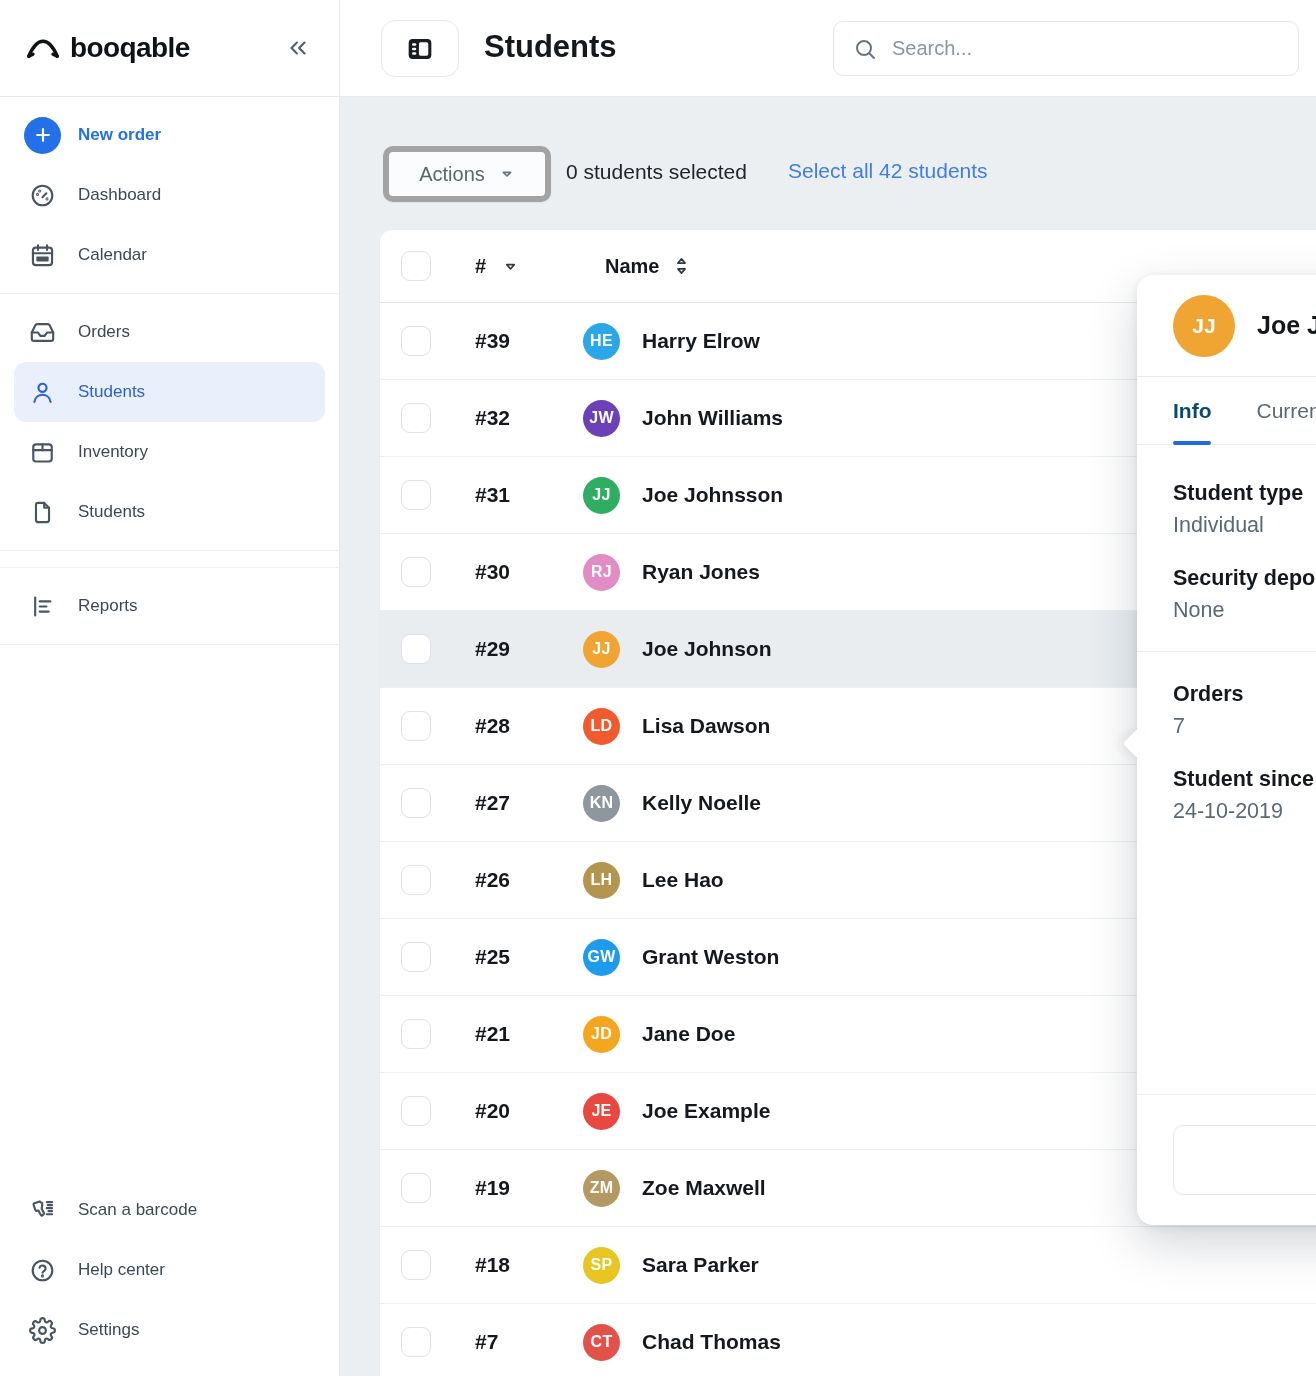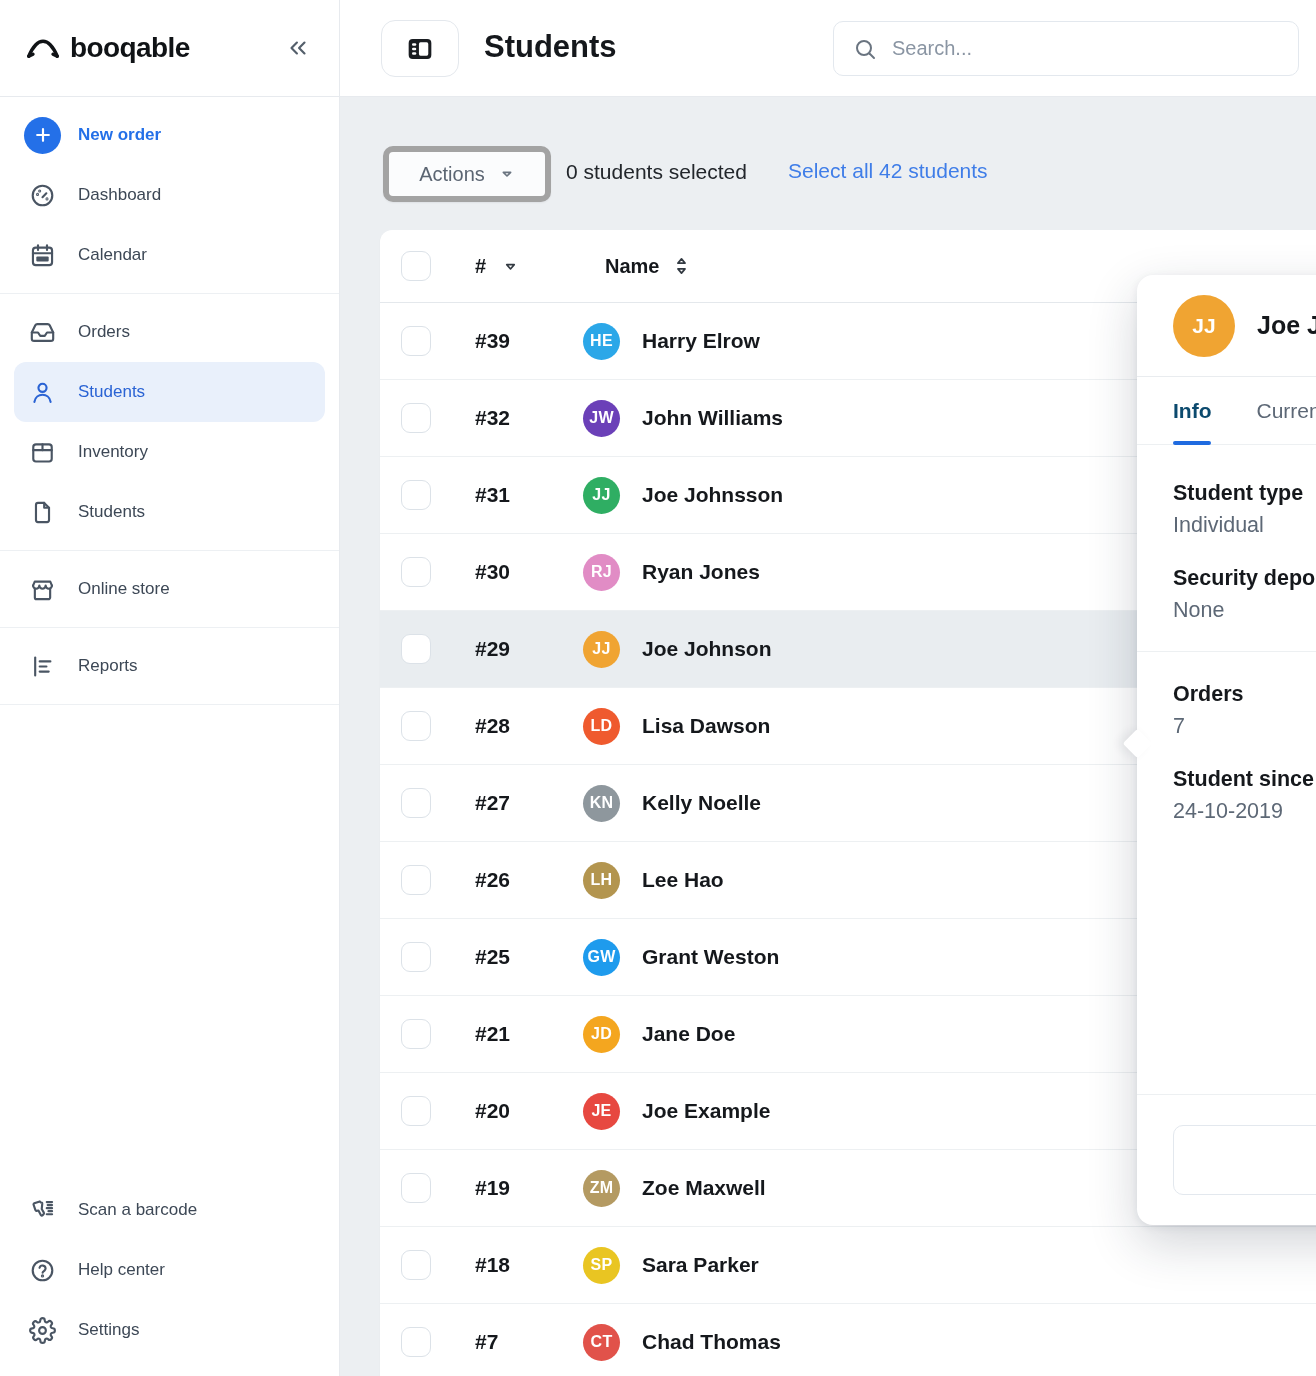--- a/index.html
+++ b/index.html
@@ -242,30 +242,20 @@
         <svg width="27" height="27" viewBox="0 0 24 24" fill="none" stroke="currentColor" stroke-width="1.9" stroke-linecap="round" stroke-linejoin="round">
           <path d="M13.5 3.5H8A1.8 1.8 0 006.2 5.3v13.4A1.8 1.8 0 008 20.5h8a1.8 1.8 0 001.8-1.8V7.8z"></path>
           <path d="M13.5 3.5v4.3h4.3"></path>
         </svg>
       </span>
       <span class="label">Students</span>
     </div>
   </div>
 
   <div class="nav-group">
-    <div class="nav-item">
-      <span class="ic-slot nav-icon">
-        <svg width="27" height="27" viewBox="0 0 24 24" fill="none" stroke="currentColor" stroke-width="1.9" stroke-linecap="round" stroke-linejoin="round">
-          <path d="M3.6 8.5L5.1 5h13.8l1.5 3.5"></path>
-          <path d="M3.6 8.5a2.8 2.8 0 005.6 0 2.8 2.8 0 005.6 0 2.8 2.8 0 005.6 0"></path>
-          <path d="M5.2 11.4V19a1.6 1.6 0 001.6 1.6h10.4A1.6 1.6 0 0018.8 19v-7.6"></path>
-        </svg>
-      </span>
-      <span class="label">Online store</span>
-    </div>
   </div>
 
   <div class="nav-group">
     <div class="nav-item">
       <span class="ic-slot nav-icon">
         <svg width="27" height="27" viewBox="0 0 24 24" fill="none" stroke="currentColor" stroke-width="1.9" stroke-linecap="round">
           <path d="M5.5 4v16"></path>
             <path d="M9.5 7.5h9.5"></path>
             <path d="M9.5 12h6"></path>
             <path d="M9.5 16.5h8"></path>

